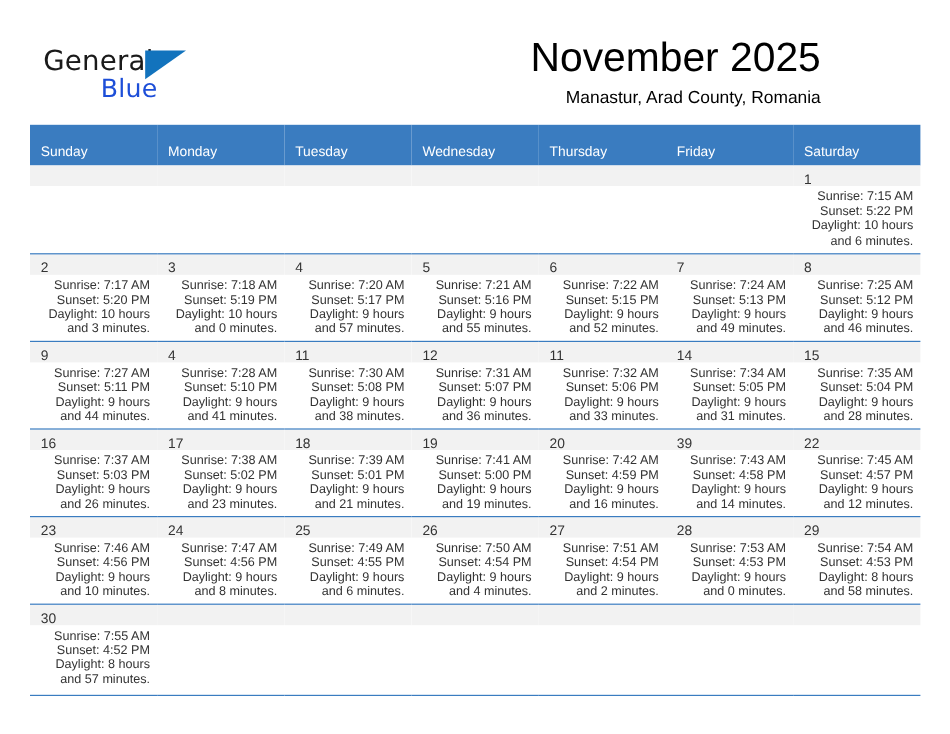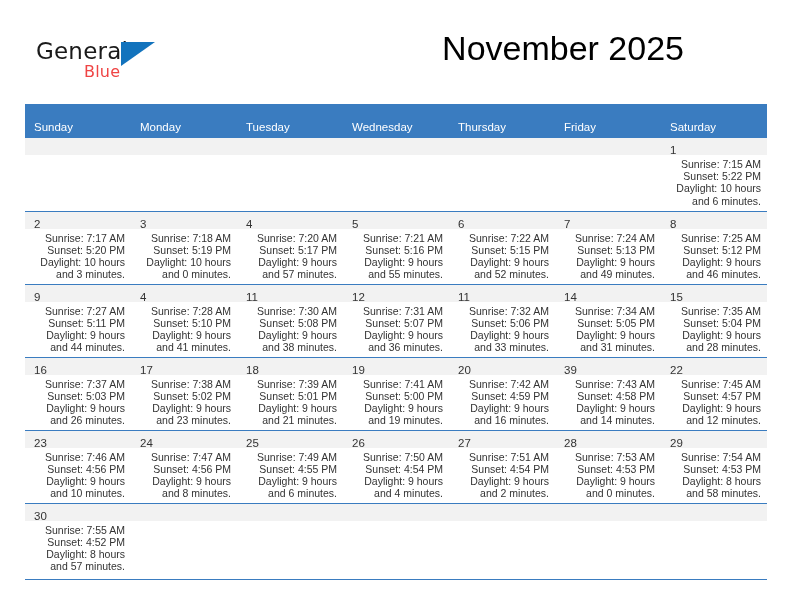--- a/index.html
+++ b/index.html
@@ -42,23 +42,23 @@
     top: 0;
     font-size: 23px;
     letter-spacing: .2px;
     color: #1a1a1a;
     font-family: "DejaVu Sans", sans-serif;
   }
   .brand-blue {
     position: absolute;
     left: 48px;
     top: 24px;
-    font-size: 16px;
+    font-size: 21px;
     letter-spacing: .2px;
-    color: #ef4444;
+    color: #1d4ed8;
     font-family: "DejaVu Sans", sans-serif;
   }
   .brand-triangle {
     position: absolute;
     left: 85px;
     top: 4px;
     width: 0;
     height: 0;
     border-top: 24px solid #1273bd;
     border-right: 34px solid transparent;
@@ -156,20 +156,21 @@
   <div class="page-header">
 
     <div class="brand">
       <span class="brand-general">General</span>
       <span class="brand-triangle"></span>
       <span class="brand-blue">Blue</span>
     </div>
 
     <div class="title-block">
       <div class="cal-title">November 2025</div>
+      <div class="cal-subtitle">Manastur, Arad County, Romania</div>
     </div>
 
   </div>
 
   <table class="calendar">
     <colgroup>
       <col>
         <col>
         <col>
         <col>

